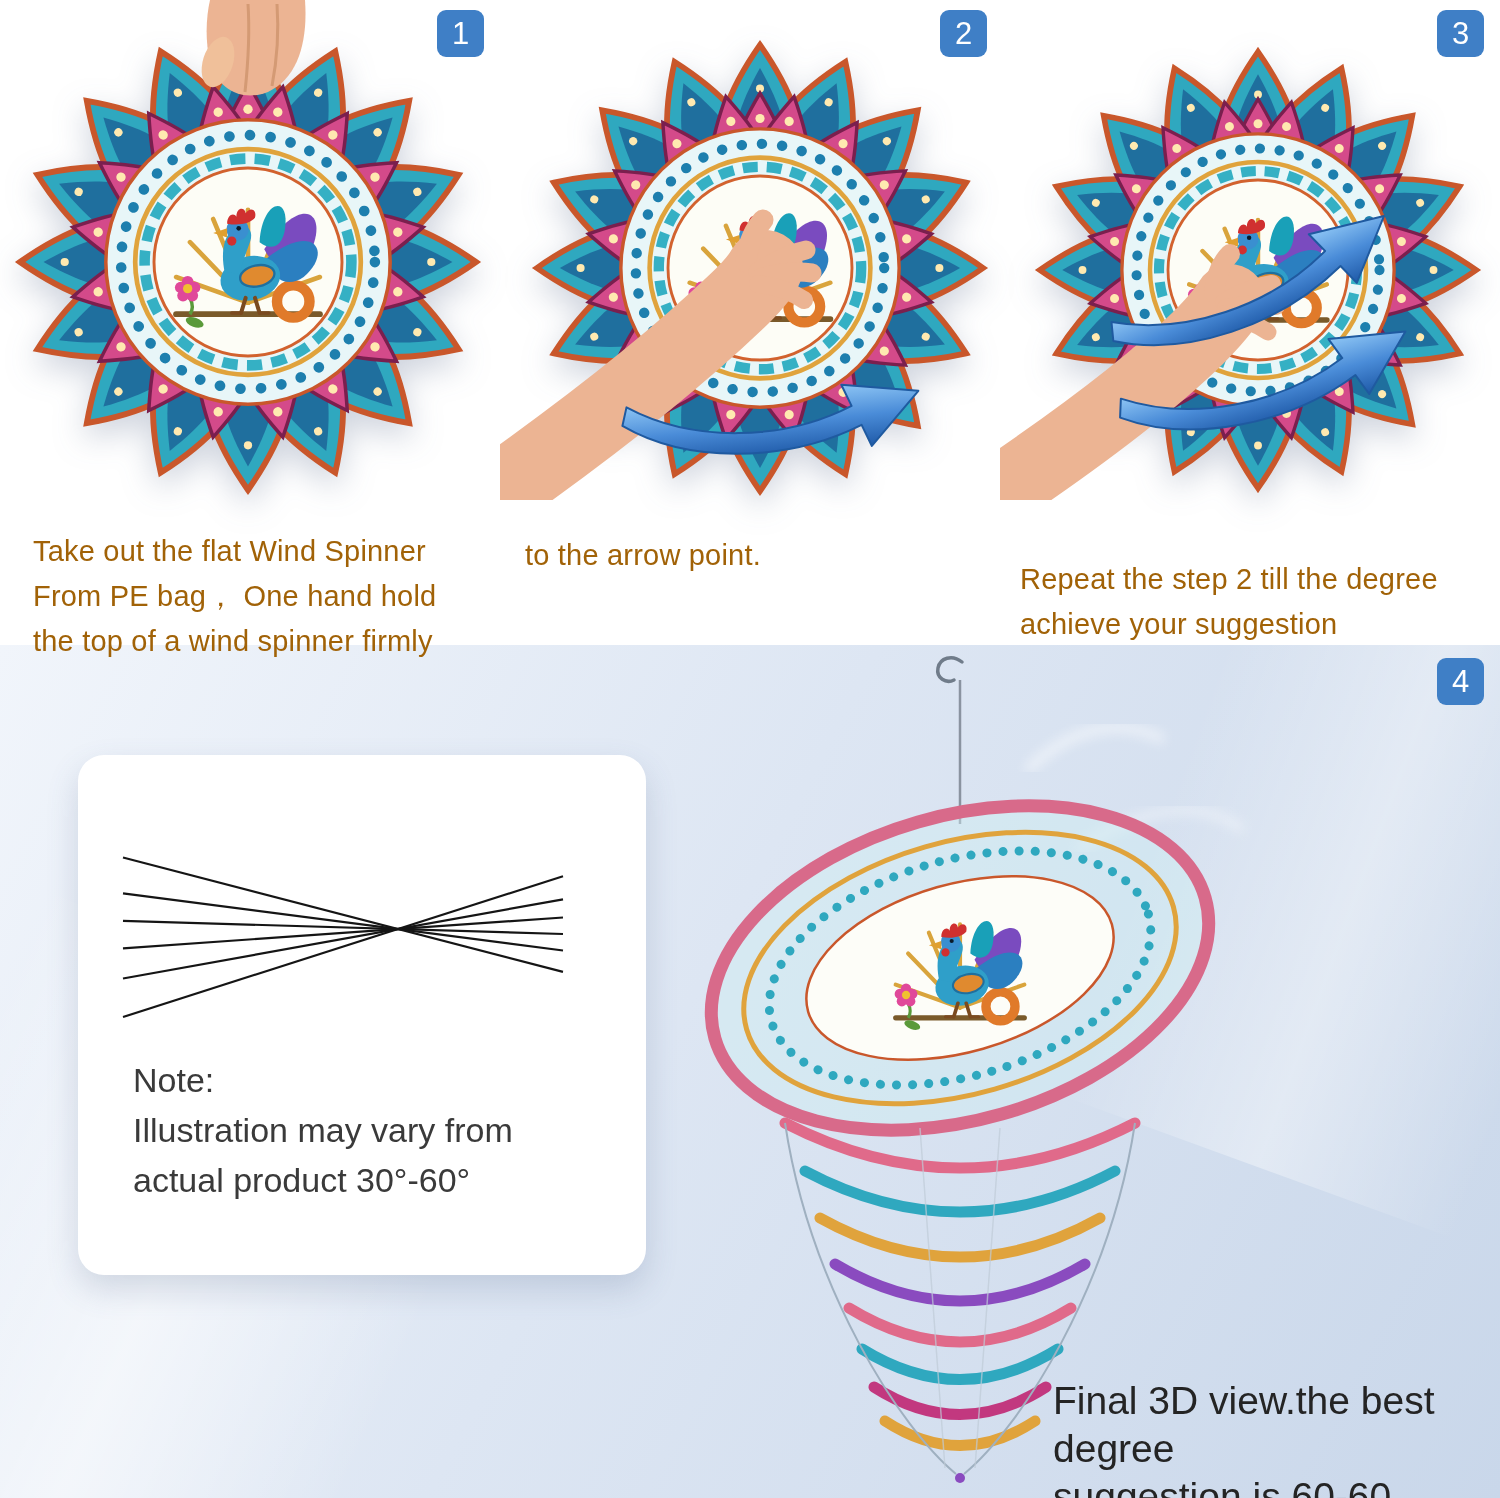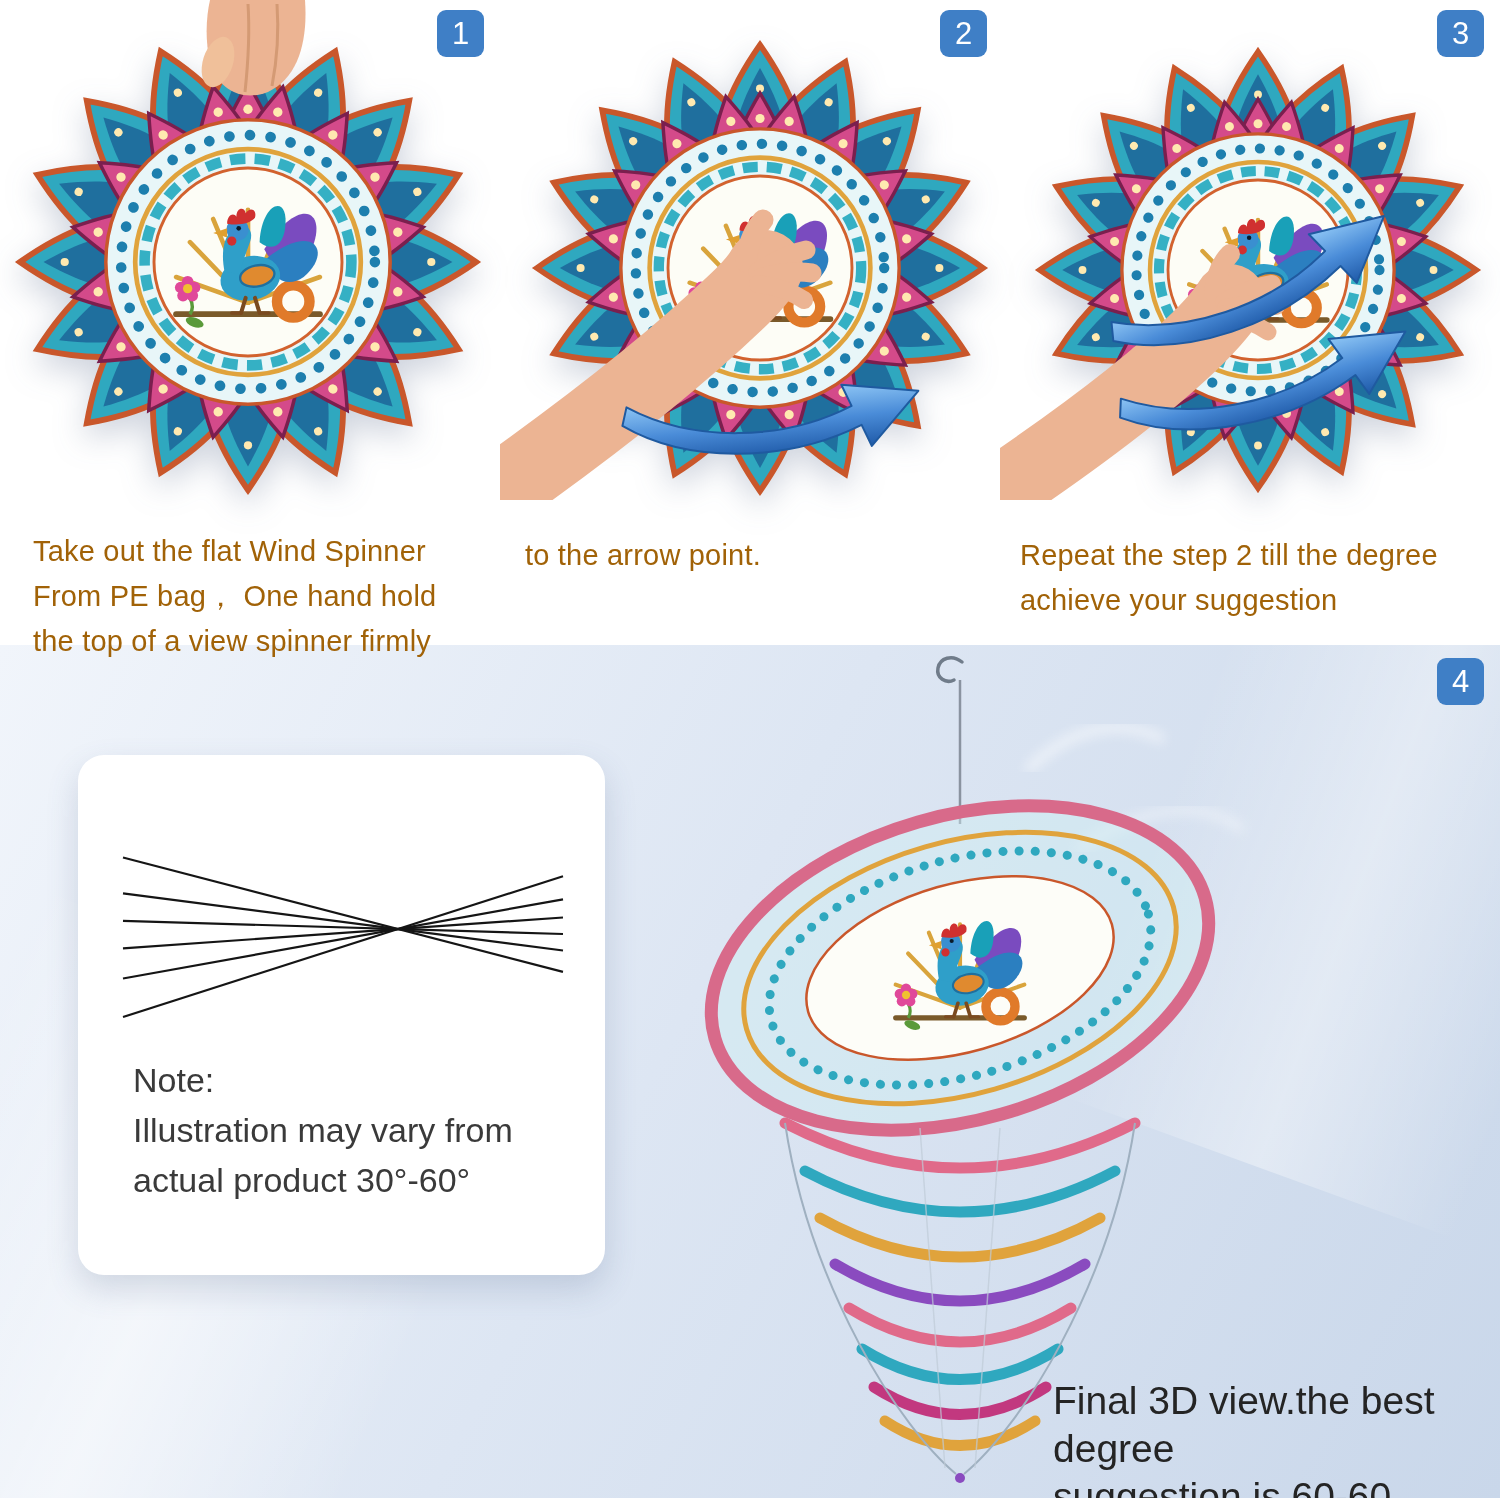--- a/index.html
+++ b/index.html
@@ -21,30 +21,30 @@
   #spin2{left:530px;top:38px;width:460px;height:460px;}
   #spin3{left:1033px;top:45px;width:450px;height:450px;}
   .overlay{position:absolute;z-index:10;pointer-events:none;}
   #hand1{left:140px;top:0;width:230px;height:130px;}
   #arm2{left:500px;top:0;width:500px;height:500px;}
   #arm3{left:1000px;top:0;width:500px;height:500px;}
   .caption{position:absolute;font-size:29px;line-height:45px;color:#a16207;letter-spacing:.2px;z-index:20;}
   .caption span{display:block;}
   #cap1{left:33px;top:500px;width:475px;}
   #cap2{left:525px;top:504px;width:475px;}
-  #cap3{left:1020px;top:504px;width:475px;}
+  #cap3{left:1020px;top:528px;width:475px;}
   .bottom{
     position:absolute;left:0;top:645px;width:1500px;height:853px;overflow:hidden;
     background:linear-gradient(118deg,#f1f5fb 0%,#dde6f3 45%,#c9d7ea 100%);
   }
   .streak{position:absolute;background:linear-gradient(90deg,rgba(255,255,255,0),rgba(255,255,255,.55),rgba(255,255,255,0));}
   #streak1{left:-120px;top:320px;width:520px;height:700px;transform:rotate(24deg);}
   #streak2{left:1150px;top:-60px;width:420px;height:600px;transform:rotate(20deg);opacity:.7;}
   .note-card{
-    position:absolute;left:78px;top:755px;width:527px;height:520px;background:#ffffff;
+    position:absolute;left:78px;top:755px;width:568px;height:520px;background:#ffffff;
     border-radius:26px;box-shadow:0 14px 32px rgba(70,90,130,.20);z-index:15;
   }
   .fan-svg{position:absolute;left:20px;top:34px;width:487px;height:280px;}
   .note-text{position:absolute;left:55px;top:300px;font-size:34px;line-height:50px;color:#3a3a3a;}
   .note-text span{display:block;}
   .spinner3d{position:absolute;left:600px;top:648px;width:740px;height:848px;z-index:10;}
   .final-caption{position:absolute;left:1053px;top:1338px;font-size:39px;line-height:48px;color:#242424;z-index:20;}
   .final-caption span{display:block;}
 </style>
 </head>
@@ -199,21 +199,21 @@
     <path d="M226,308 C246,304 262,303 276,306" stroke-width="18"></path>
     <path d="M224,314 C242,318 256,324 268,332" stroke-width="17"></path>
   </g>
   <use href="#curve-arrow" width="310" height="130" transform="translate(92,200) rotate(-24 155 65)"></use>
   <use href="#curve-arrow" width="310" height="130" transform="translate(108,296) rotate(-16 155 65)"></use>
 </svg>
 
 <p class="caption" id="cap1">
   <span>Take out the flat Wind Spinner</span>
   <span>From PE bag， One hand hold</span>
-  <span>the top of a view spinner firmly</span>
+  <span>the top of a wind spinner firmly</span>
 </p>
 <p class="caption" id="cap2">
   <span>to the arrow point.</span>
 </p>
 <p class="caption" id="cap3">
   <span>Repeat the step 2 till the degree</span>
   <span>achieve your suggestion</span>
 </p>
 
 <div class="bottom">

